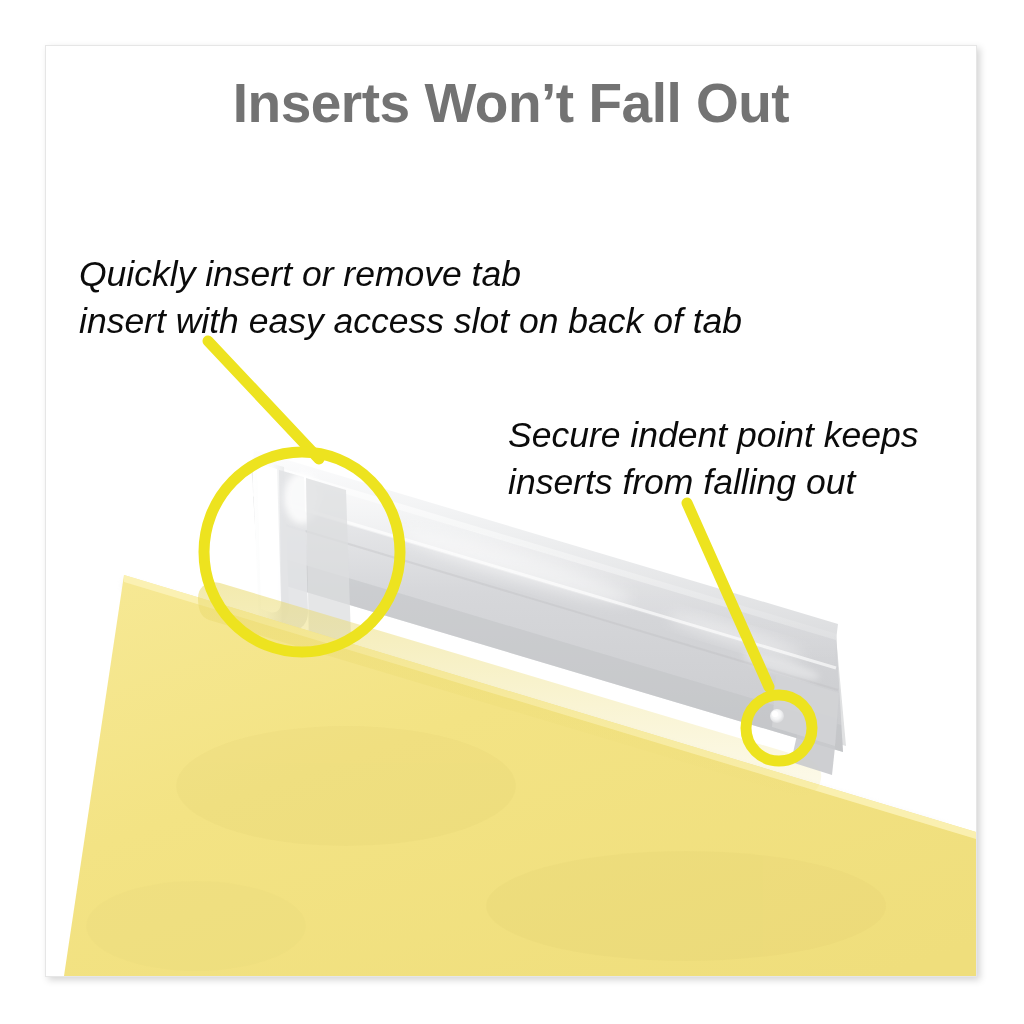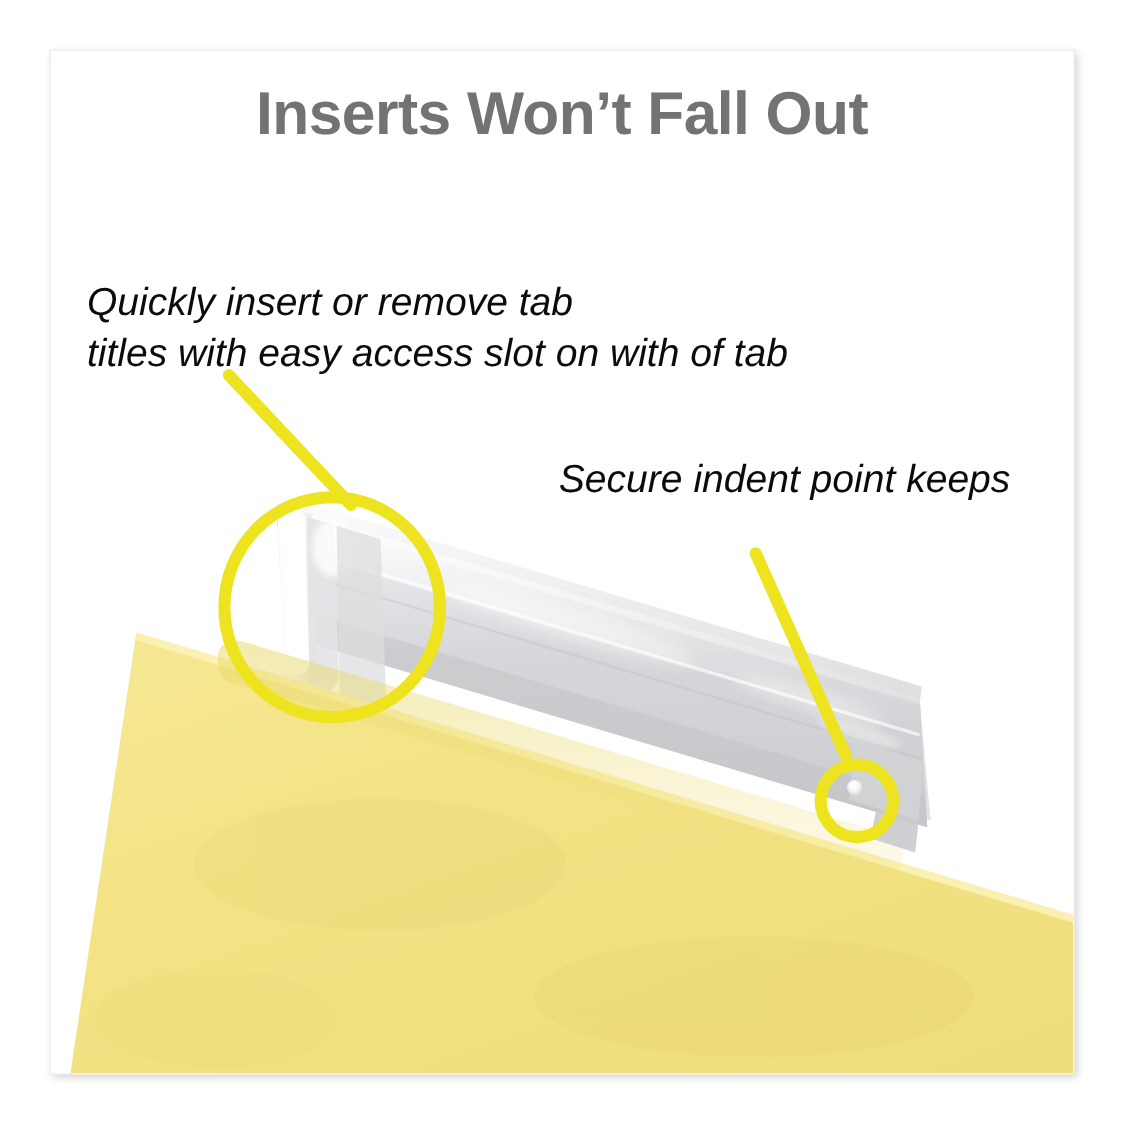--- a/index.html
+++ b/index.html
@@ -228,25 +228,26 @@
 
         <circle cx="731" cy="670" r="7" fill="url(#gDot)"></circle>
         <circle cx="729" cy="668" r="3" fill="#FFFFFF"></circle>
       </svg>
     </div>
 
     <div class="headline">Inserts Won’t Fall Out</div>
 
     <div class="callout callout-a">
       <span class="ln">Quickly insert or remove tab</span>
-      <span class="ln">titles with easy access slot on with of tab</span>
+      <span class="ln">insert with easy access slot on back of tab</span>
     </div>
 
     <div class="callout callout-b">
       <span class="ln">Secure indent point keeps</span>
+      <span class="ln">inserts from falling out</span>
     </div>
 
     <div class="annot">
       <svg width="930" height="930" viewBox="0 0 930 930" xmlns="http://www.w3.org/2000/svg">
 
         <path d="M 162 295 L 273 413" stroke="#EDE31F" stroke-width="11" stroke-linecap="round" fill="none"></path>
 
         <ellipse cx="256" cy="506" rx="98" ry="100" stroke="#EDE31F" stroke-width="11" fill="none"></ellipse>
 
         <path d="M 641 457 L 723 641" stroke="#EDE31F" stroke-width="11" stroke-linecap="round" fill="none"></path>

